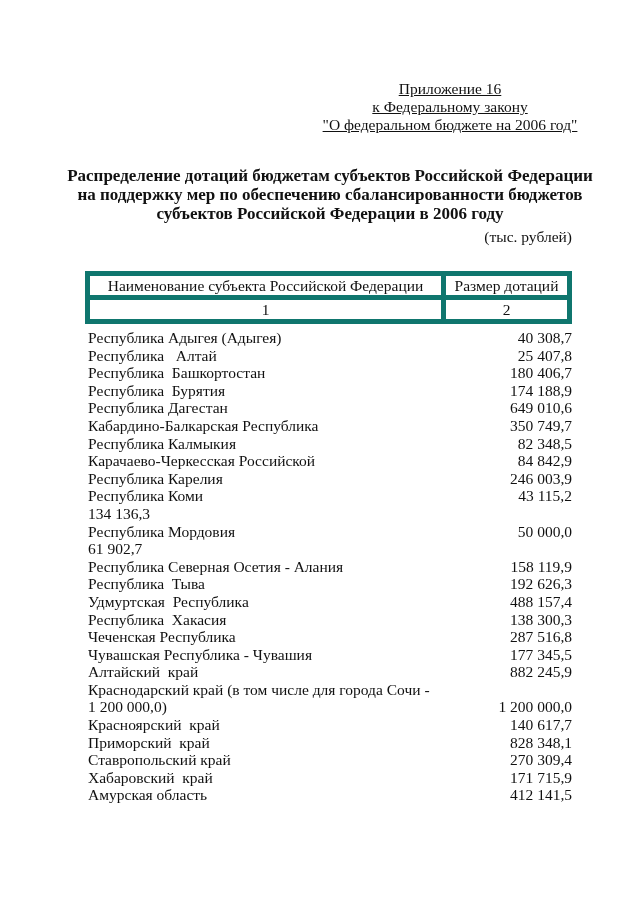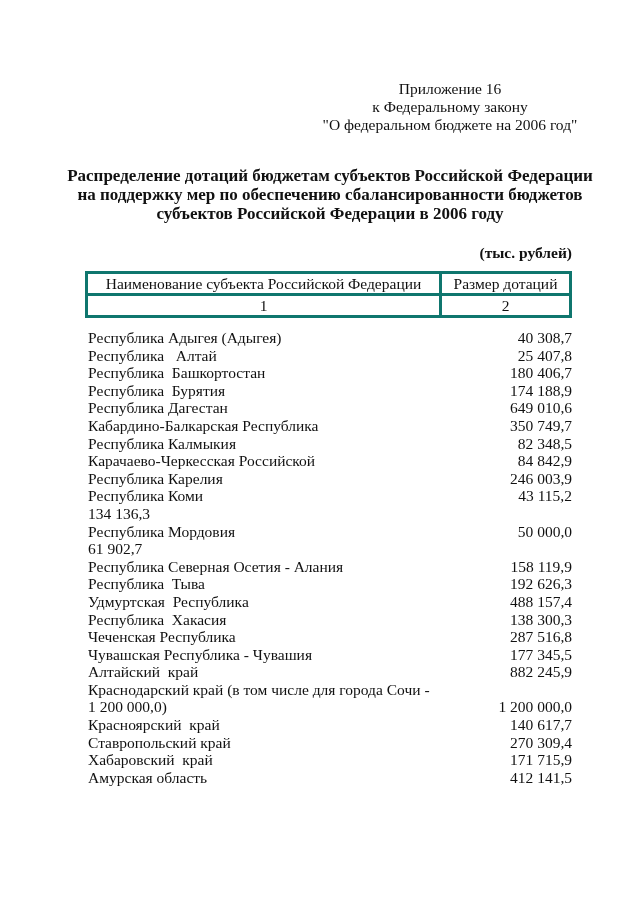--- a/index.html
+++ b/index.html
@@ -16,51 +16,51 @@
       color: #111111;
     }
     .appendix {
       position: absolute;
       left: 300px;
       top: 80px;
       width: 300px;
       text-align: center;
       font-size: 15.5px;
       line-height: 18px;
+      text-decoration: underline;
     }
     .appendix div { white-space: nowrap; }
     .title {
       position: absolute;
       left: 60px;
       top: 166px;
       width: 540px;
       text-align: center;
       font-weight: bold;
       font-size: 17px;
       line-height: 19px;
     }
     .title div { white-space: nowrap; }
     .units {
       position: absolute;
       right: 68px;
-      top: 244px;
+      top: 228px;
       font-size: 15.5px;
       white-space: nowrap;
-      font-weight: bold;
     }
     table.header-table {
       position: absolute;
       left: 85px;
       top: 271px;
       width: 487px;
       border-collapse: collapse;
       font-size: 15.5px;
     }
     table.header-table td {
-      border: 3px solid #0f766e;
+      border: 5px solid #0f766e;
       text-align: center;
       padding: 0;
       height: 19px;
       line-height: 18px;
     }
     table.header-table td.c1 { width: 351px; }
     .rows {
       position: absolute;
       left: 88px;
       top: 329px;
@@ -125,16 +125,17 @@
     <div class="row"><span class="name">Республика Северная Осетия - Алания</span><span class="value">158 119,9</span></div>
     <div class="row"><span class="name">Республика  Тыва</span><span class="value">192 626,3</span></div>
     <div class="row"><span class="name">Удмуртская  Республика</span><span class="value">488 157,4</span></div>
     <div class="row"><span class="name">Республика  Хакасия</span><span class="value">138 300,3</span></div>
     <div class="row"><span class="name">Чеченская Республика</span><span class="value">287 516,8</span></div>
     <div class="row"><span class="name">Чувашская Республика - Чувашия</span><span class="value">177 345,5</span></div>
     <div class="row"><span class="name">Алтайский  край</span><span class="value">882 245,9</span></div>
     <div class="row multi"><span class="name">Краснодарский край (в том числе для города Сочи -
 1 200 000,0)</span><span class="value">1 200 000,0</span></div>
     <div class="row"><span class="name">Красноярский  край</span><span class="value">140 617,7</span></div>
+    <div class="row"><span class="name">Приморский  край</span><span class="value">828 348,1</span></div>
     <div class="row"><span class="name">Ставропольский край</span><span class="value">270 309,4</span></div>
     <div class="row"><span class="name">Хабаровский  край</span><span class="value">171 715,9</span></div>
     <div class="row"><span class="name">Амурская область</span><span class="value">412 141,5</span></div>
   </div>
 
 </body></html>

